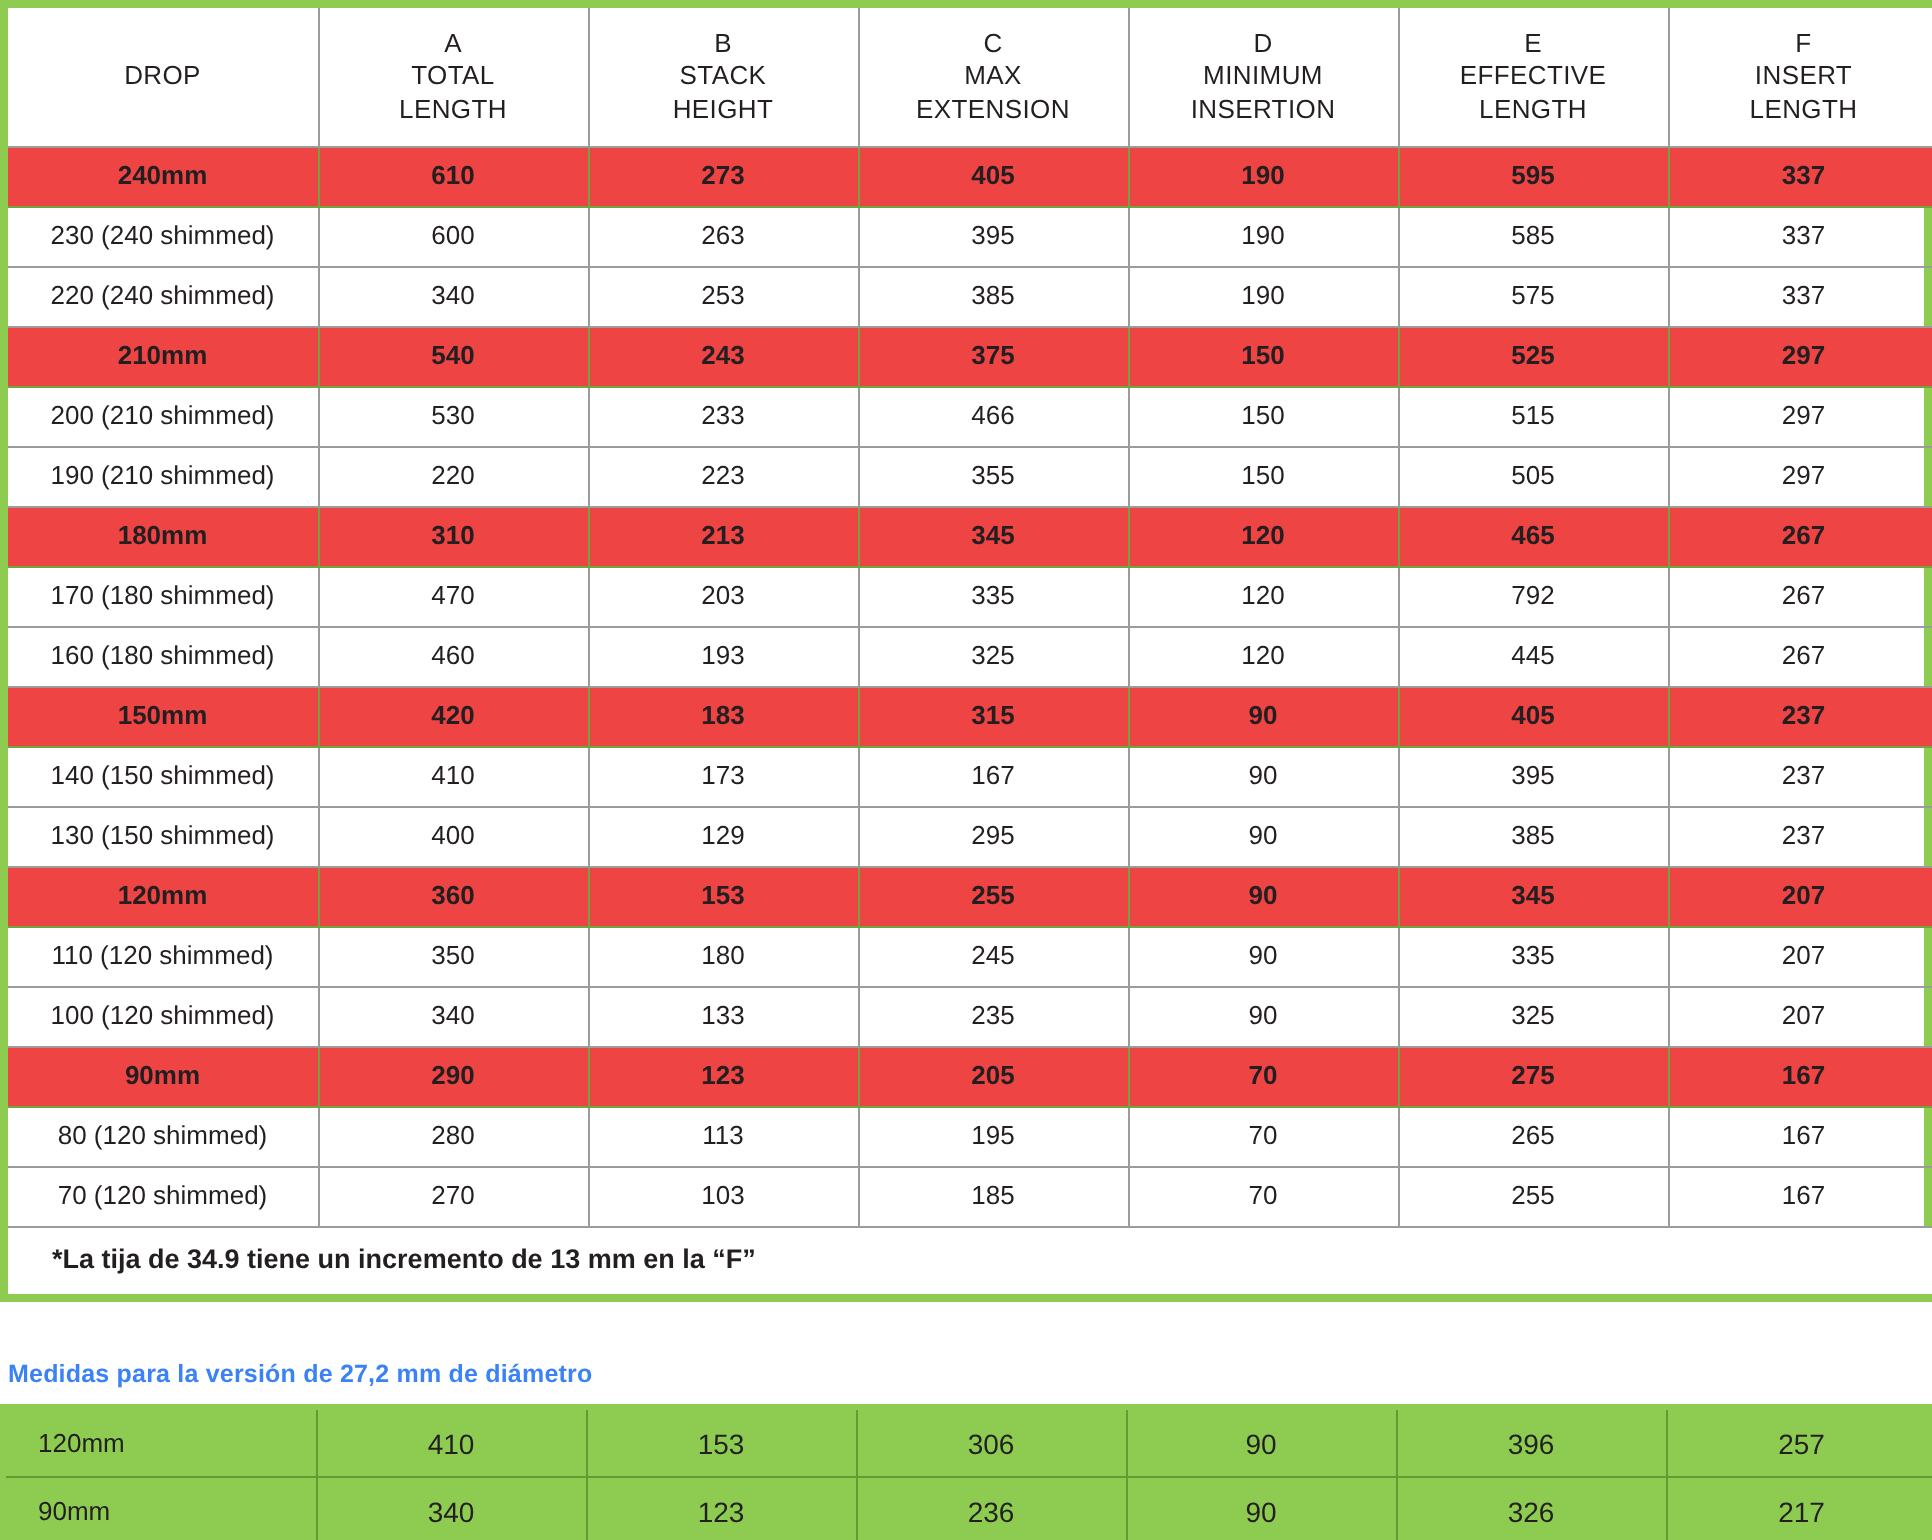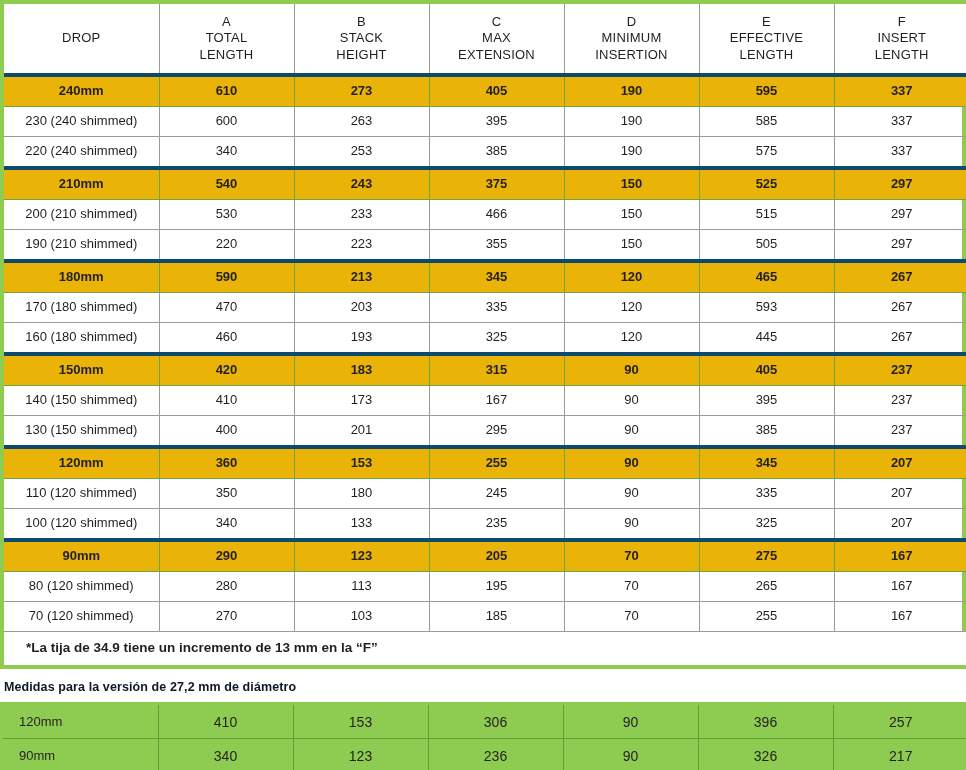--- a/index.html
+++ b/index.html
@@ -62,25 +62,25 @@
 
   
   td.drop {
     text-align: left;
     padding-left: 16px;
     font-size: 12.5px;
   }
 
   
   tr.hl td {
-    background: #eab308;
+    background: #ef4444;
     font-weight: bold;
     border-right-color: #6fa53c;
     border-bottom: 1px solid #6fa53c;
-    border-top: 4px solid #0c4a6e;
+    border-top: 1px solid #0c4a6e;
   }
   tr.hl td.drop { font-size: 13px; }
 
   
   tr.note td {
     border-right: none;
     border-bottom: none;
     text-align: left;
     padding-left: 22px;
     height: 33px;
@@ -90,21 +90,21 @@
   }
   tbody tr:last-child td { border-bottom: none; }
 
   
   .caption {
     position: absolute;
     left: 4px;
     top: 680px;
     font-size: 12.5px;
     font-weight: bold;
-    color: #0f172a;
+    color: #3b82f6;
     letter-spacing: 0.1px;
   }
 
   .alt-table-wrap {
     position: absolute;
     left: 0;
     top: 702px;
     width: 966px;
     box-sizing: border-box;
     border: 3px solid #8dcc51;
@@ -237,34 +237,34 @@
           <td class="drop">190 (210 shimmed)</td>
           <td>220</td>
           <td>223</td>
           <td>355</td>
           <td>150</td>
           <td>505</td>
           <td>297</td>
         </tr>
         <tr class="hl">
           <td class="drop">180mm</td>
-          <td>590</td>
+          <td>310</td>
           <td>213</td>
           <td>345</td>
           <td>120</td>
           <td>465</td>
           <td>267</td>
         </tr>
         <tr>
           <td class="drop">170 (180 shimmed)</td>
           <td>470</td>
           <td>203</td>
           <td>335</td>
           <td>120</td>
-          <td>593</td>
+          <td>792</td>
           <td>267</td>
         </tr>
         <tr>
           <td class="drop">160 (180 shimmed)</td>
           <td>460</td>
           <td>193</td>
           <td>325</td>
           <td>120</td>
           <td>445</td>
           <td>267</td>
@@ -283,21 +283,21 @@
           <td>410</td>
           <td>173</td>
           <td>167</td>
           <td>90</td>
           <td>395</td>
           <td>237</td>
         </tr>
         <tr>
           <td class="drop">130 (150 shimmed)</td>
           <td>400</td>
-          <td>201</td>
+          <td>129</td>
           <td>295</td>
           <td>90</td>
           <td>385</td>
           <td>237</td>
         </tr>
         <tr class="hl">
           <td class="drop">120mm</td>
           <td>360</td>
           <td>153</td>
           <td>255</td>

